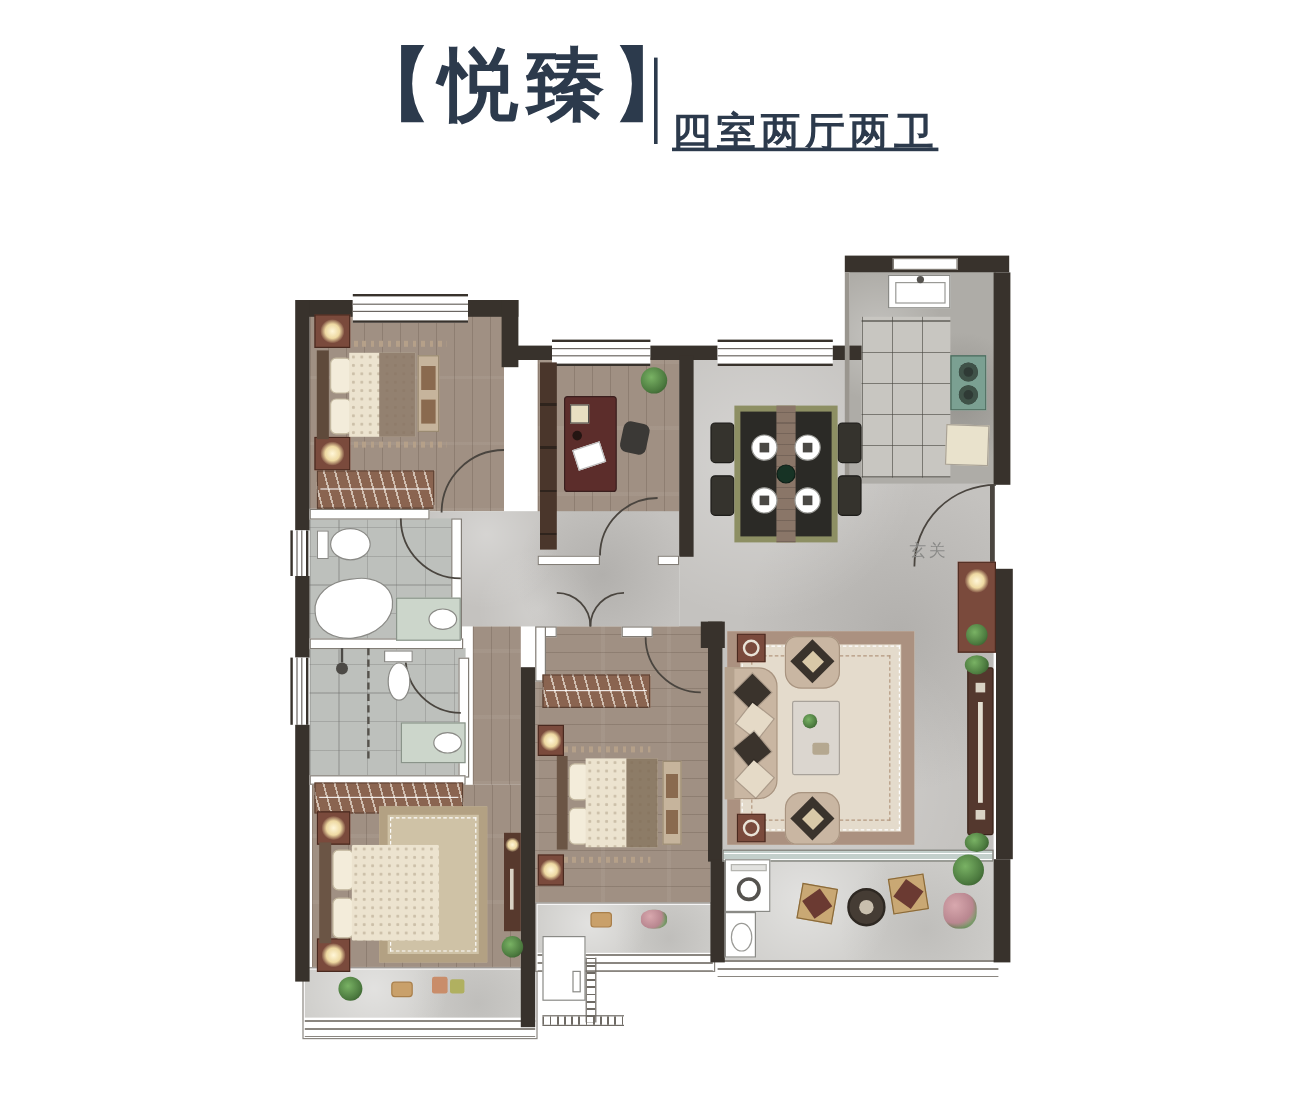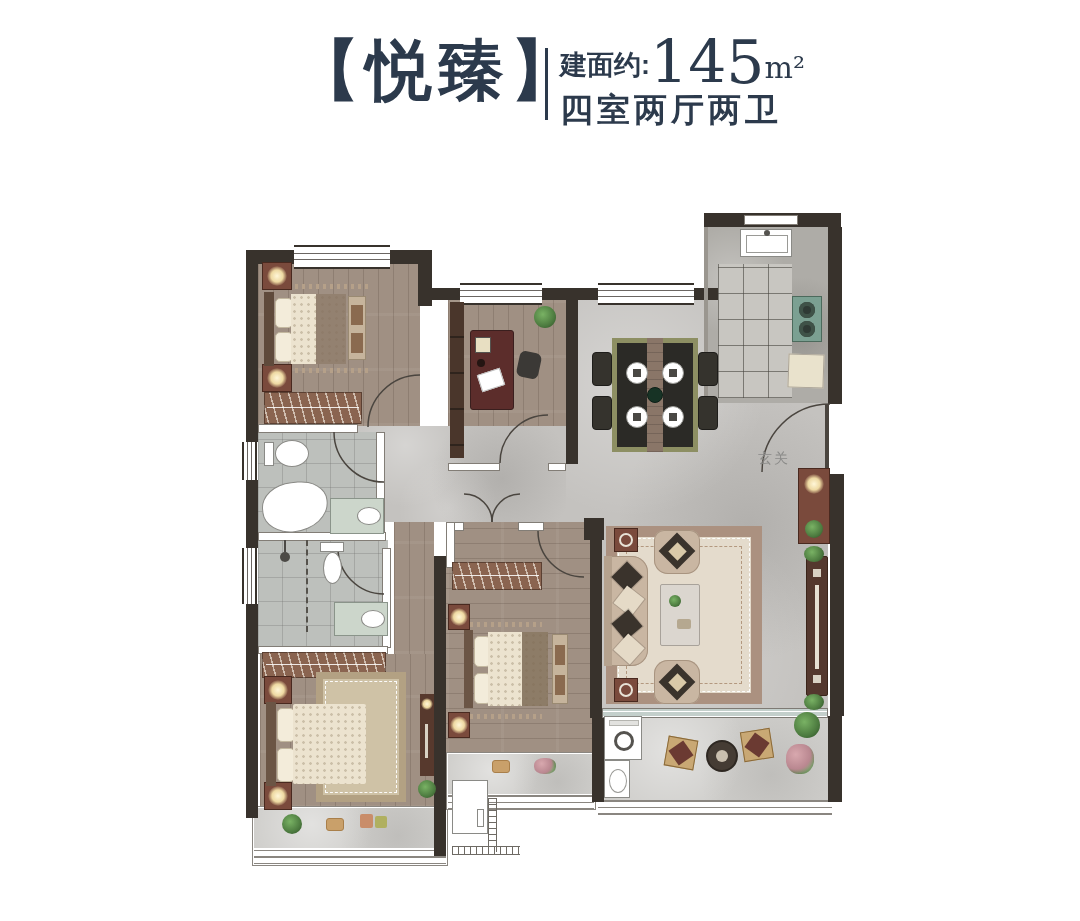--- a/index.html
+++ b/index.html
@@ -7,21 +7,21 @@
          font-family:"Liberation Sans","DejaVu Sans",sans-serif;}
   .abs{position:absolute;}
   
   .title{color:var(--c-title-text,#2c3a4c);font-family:"DejaVu Serif","Liberation Serif",serif;
          font-size:66px;font-weight:600;letter-spacing:6px;line-height:1.1;}
   .divider{background:var(--c-title-text,#2c3a4c);}
   .area-row{color:var(--c-title-text,#2c3a4c);display:flex;align-items:flex-end;}
   .area-prefix{font-size:27px;font-weight:bold;padding-bottom:7px;}
   .area-value{font-family:"DejaVu Serif","Liberation Serif",serif;font-size:60px;line-height:.92;}
   .area-unit{font-family:"DejaVu Serif","Liberation Serif",serif;font-size:30px;padding-bottom:5px;}
-  .rooms-line{color:var(--c-title-text,#2c3a4c);font-size:33px;font-weight:bold;letter-spacing:4px;}
+  .rooms-line{color:var(--c-title-text,#2c3a4c);font-size:33px;font-weight:bold;letter-spacing:4px;text-decoration:underline;}
   
   .wall{background:var(--c-wall-dark,#38322c);}
   .iwall{background:#ffffff;border:1px solid #827d76;box-sizing:border-box;}
   .thinline{background:#9a968f;}
   .win-h{background:#fff;border-top:2px solid var(--c-wall-dark,#38322c);border-bottom:2px solid var(--c-wall-dark,#38322c);box-sizing:border-box;}
   .win-h::before,.win-h::after{content:"";position:absolute;left:0;right:0;height:1px;background:#6b6662;}
   .win-h::before{top:30%;}.win-h::after{top:62%;}
   .win-v{background:#fff;border-left:2px solid var(--c-wall-dark,#38322c);border-right:2px solid var(--c-wall-dark,#38322c);box-sizing:border-box;}
   .win-v::before,.win-v::after{content:"";position:absolute;top:0;bottom:0;width:1px;background:#6b6662;}
   .win-v::before{left:30%;}.win-v::after{left:62%;}
@@ -80,25 +80,20 @@
   .rug-inner-dash2{border:1px dashed #b3987f;box-sizing:border-box;}
   svg.arc{overflow:visible;}
 </style>
 </head>
 <body>
 
 <div id="stage">
 
   <div class="abs title" style="left:294px;top:34px;"><span>【</span><span>悦臻</span><span>】</span></div>
   <div class="abs divider" style="left:545px;top:48px;width:3px;height:72px;"></div>
-  <div class="abs area-row" style="left:560px;top:32px;height:58px;">
-    <span class="area-prefix">建面约:</span>
-    <span class="area-value">145</span>
-    <span class="area-unit">m²</span>
-  </div>
   <div class="abs rooms-line" style="left:560px;top:88px;">四室两厅两卫</div>
 
   <div class="abs wood-v" style="left:258px;top:256px;width:162px;height:170px;"></div>
   <div class="abs wood-v" style="left:448px;top:298px;width:118px;height:170px;"></div>
   <div class="abs tile" style="left:566px;top:298px;width:262px;height:418px;"></div>
   <div class="abs tile" style="left:352px;top:426px;width:214px;height:96px;"></div>
   <div class="abs wood-v" style="left:394px;top:522px;width:40px;height:132px;"></div>
   <div class="abs bathtile" style="left:258px;top:432px;width:126px;height:104px;"></div>
   <div class="abs bathtile" style="left:258px;top:540px;width:130px;height:110px;"></div>
   <div class="abs wood-v" style="left:260px;top:654px;width:174px;height:154px;"></div>

